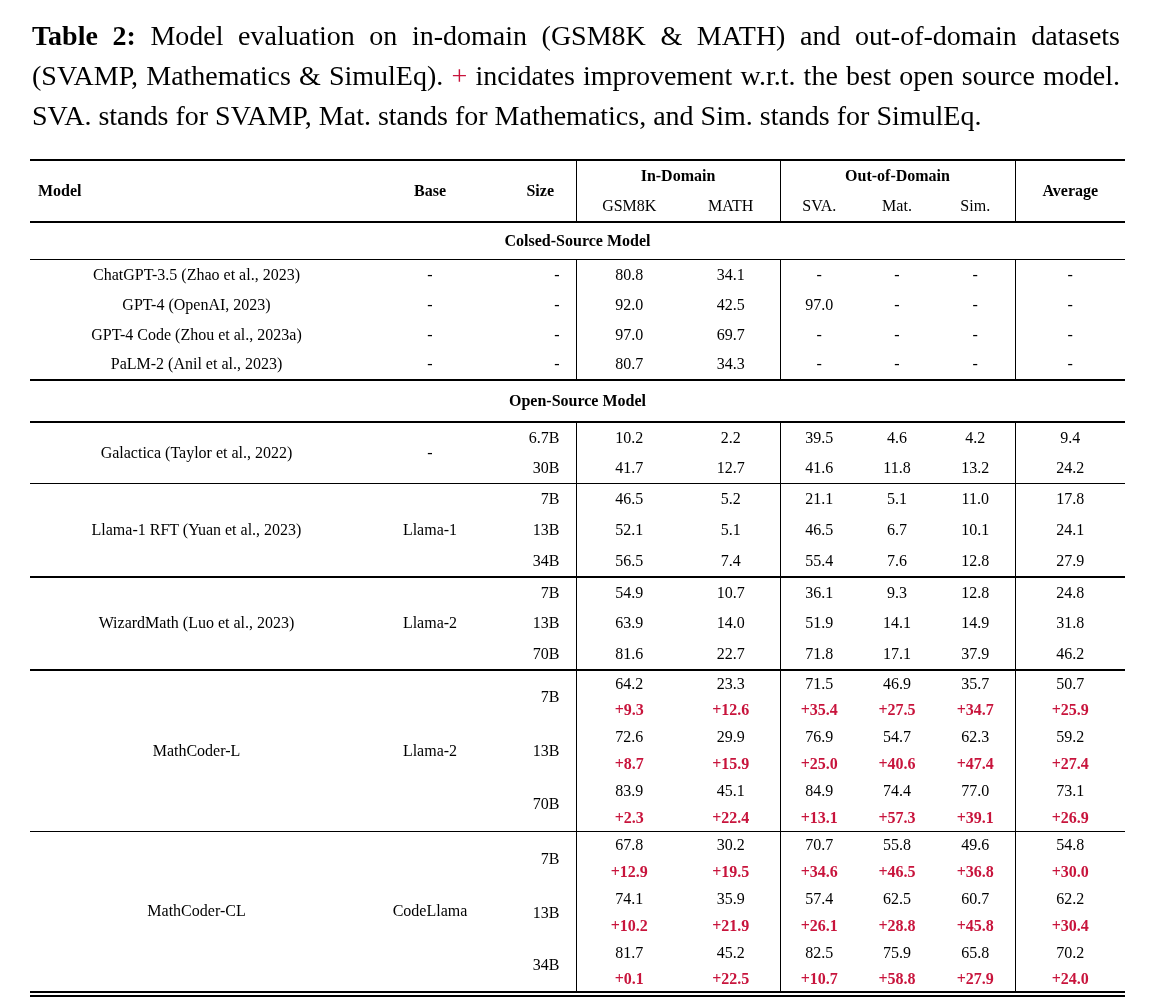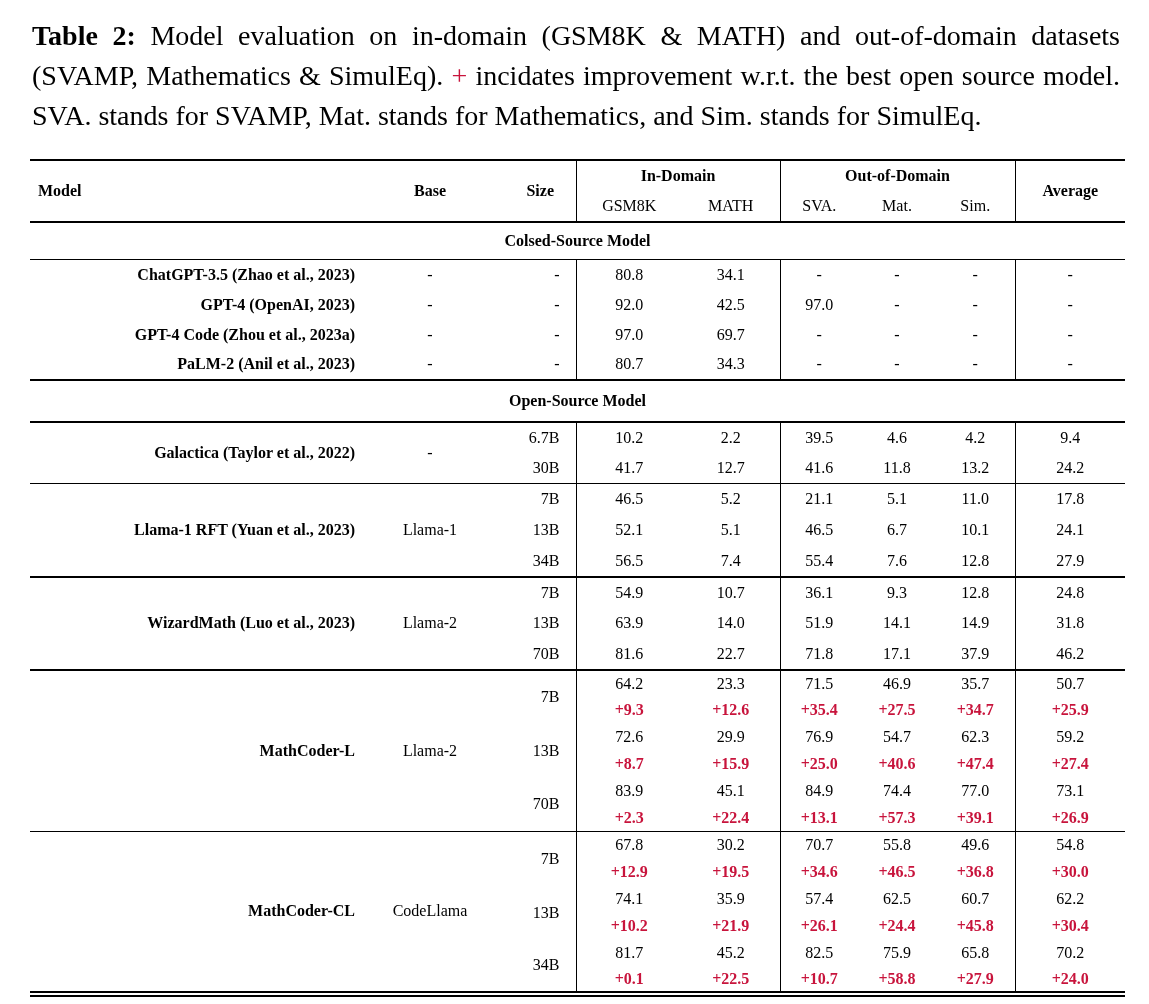--- a/index.html
+++ b/index.html
@@ -57,21 +57,21 @@
   tbody.sec td.sectitle {
     text-align: center; font-weight: bold; height: 36px;
     border-top: 2px solid #000; border-bottom: 1.3px solid #000;
   }
   tbody.sec2 td.sectitle {
     height: 40px;
     border-top: 2.3px solid #000; border-bottom: 2px solid #000;
   }
 
   
-  td.c-model { text-align: right; padding-left: 8px; font-weight: bold; }
+  td.c-model { text-align: center; padding-left: 8px; }
   td.c-base  { text-align: center; }
   td.c-size  { text-align: right; padding-right: 16px; }
   td.c-num   { text-align: center; }
   td.delta   { color: var(--accent); font-weight: bold; }
 
   
   tbody.cs tr { height: 30px; }
   tbody.os tr { height: 31px; }
   tbody.os tr.compact { height: 27px; }
 
@@ -339,21 +339,21 @@
           <td class="c-num">35.9</td>
           <td class="c-num vl">57.4</td>
           <td class="c-num">62.5</td>
           <td class="c-num">60.7</td>
           <td class="c-num vl">62.2</td>
         </tr>
         <tr class="compact delta-row">
           <td class="c-num delta vl">+10.2</td>
           <td class="c-num delta">+21.9</td>
           <td class="c-num delta vl">+26.1</td>
-          <td class="c-num delta">+24.4</td>
+          <td class="c-num delta">+28.8</td>
           <td class="c-num delta">+45.8</td>
           <td class="c-num delta vl">+30.4</td>
         </tr>
         <tr class="compact">
           <td class="c-size bend" rowspan="2">34B</td>
           <td class="c-num vl">81.7</td>
           <td class="c-num">45.2</td>
           <td class="c-num vl">82.5</td>
           <td class="c-num">75.9</td>
           <td class="c-num">65.8</td>

